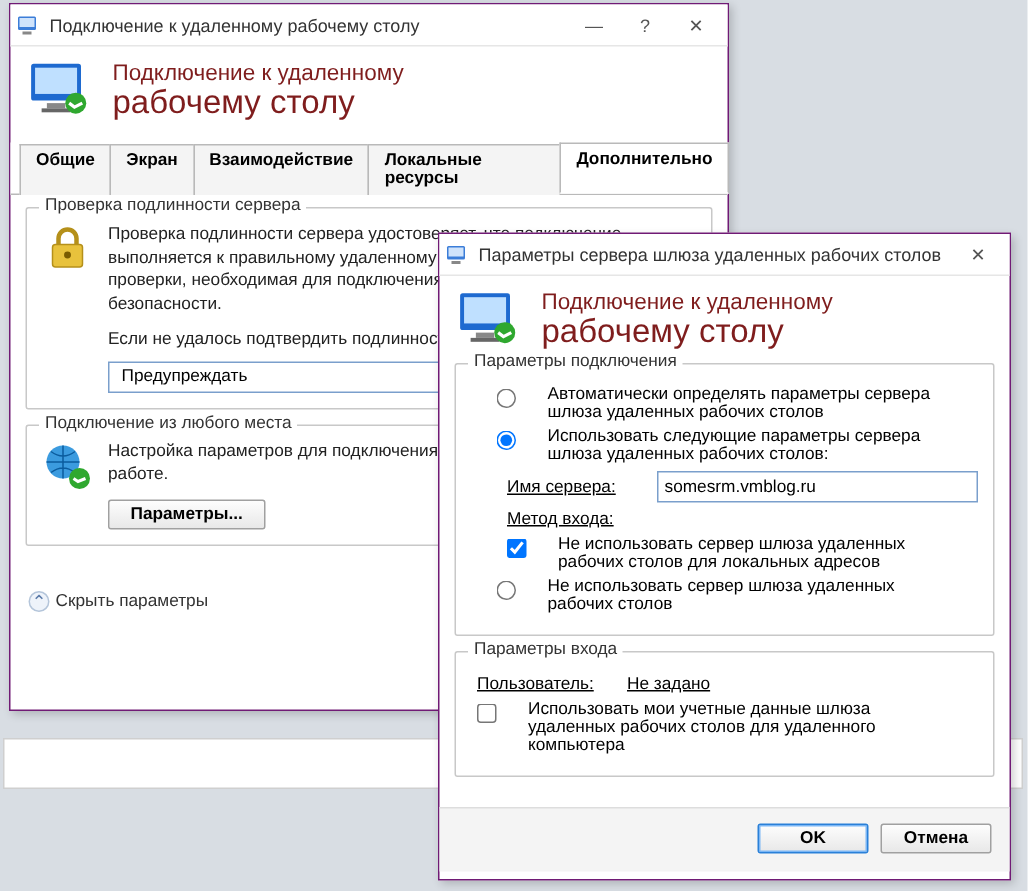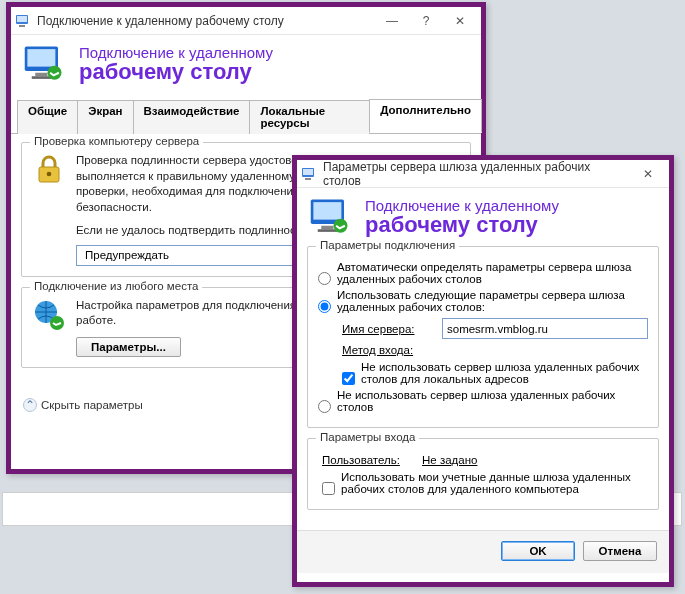--- a/index.html
+++ b/index.html
@@ -1,21 +1,21 @@
 <!DOCTYPE html>
 <html><head>
 <meta charset="utf-8">
 <style>
 * { box-sizing: border-box; margin: 0; padding: 0; font-family: "Segoe UI", Tahoma, sans-serif; }
 body { background: #d8dde3; width: 685px; height: 594px; overflow: hidden; position: relative; }
 
 .window {
   position: absolute;
   background: #fff;
-  border: 5px solid #701a75;
+  border: 1px solid #701a75;
   box-shadow: 2px 2px 6px rgba(0,0,0,0.2);
 }
 
 .titlebar {
   height: 28px;
   display: flex;
   align-items: center;
   padding: 0 4px;
   background: #fff;
   border-bottom: 1px solid #e6e6e6;
@@ -27,23 +27,23 @@
 .titlebar .ctrls { display: flex; gap: 0; }
 .titlebar .ctrl { width: 34px; height: 22px; display:flex; align-items:center; justify-content:center; color:#555; font-size:12px; }
 
 .banner {
   display: flex;
   align-items: center;
   padding: 8px 12px 14px 12px;
   gap: 14px;
 }
 .banner-icon { width: 42px; height: 42px; flex:none; }
-.banner-text { color: #6d28d9; }
+.banner-text { color: #7f1d1d; }
 .banner-text .line1 { font-size: 15px; font-weight: 400; }
-.banner-text .line2 { font-size: 22px; font-weight: 700; margin-top: -2px;}
+.banner-text .line2 { font-size: 22px; font-weight: 400; margin-top: -2px;}
 
 .tabs {
   display: flex;
   border-bottom: 1px solid #b9b9b9;
   padding-left: 6px;
   font-size: 11.5px;
   background:#fff;
 }
 .tab {
   padding: 4px 10px 5px 10px;
@@ -102,21 +102,21 @@
   font-size: 11.5px; color:#333;
 }
 .chev { font-size:12px; color:#5a7aa8; display:inline-block; width:14px; height:14px; border:1px solid #b4c5da; border-radius:50%; text-align:center; line-height:12px; background:#eef3fa;}
 
 
 .win2 { left: 292px; top: 155px; width: 382px; height: 432px; }
 .win1 { left: 6px; top: 2px; width: 480px; height: 472px; }
 
 .subbody { padding: 0 10px 10px 10px; font-size: 11.5px; }
 
-.radio-row, .check-row { display:flex; align-items:flex-end; gap:6px; margin: 4px 0; }
+.radio-row, .check-row { display:flex; align-items:flex-start; gap:21px; margin: 4px 17px; }
 .radio-row input, .check-row input { margin-top:2px; flex:none; }
 .field-row { display:flex; align-items:center; margin: 5px 0 5px 24px; text-decoration: underline; }
 .field-row .lbl { width: 100px; }
 .field-row .fld { flex:1; }
 .field-row input[type=text], .field-row select { width: 100%; }
 
 .footer-btns { display:flex; justify-content:flex-end; gap:8px; padding: 10px 12px 12px; border-top:1px solid #ddd; background:#f4f4f4;}
 .footer-btns .btn { min-width: 74px; }
 
 .strip { position:absolute; left:2px; top:492px; width:680px; height:34px; background:#fff; border:1px solid #cfcfcf; }
@@ -166,21 +166,21 @@
     <div class="tab">Общие</div>
     <div class="tab">Экран</div>
     <div class="tab">Взаимодействие</div>
     <div class="tab">Локальные ресурсы</div>
     <div class="tab active">Дополнительно</div>
   </div>
 
   <div class="tab-body">
 
     <div class="groupbox">
-      <span class="legend">Проверка компьютеру сервера</span>
+      <span class="legend">Проверка подлинности сервера</span>
       <div class="grow">
         <span class="gicon">
           <svg viewBox="0 0 34 34">
               <rect x="7" y="14" width="20" height="15" rx="2" fill="#e8c23c" stroke="#b5901a"></rect>
               <path d="M11 14 v-4 a6 6 0 0 1 12 0 v4" fill="none" stroke="#b5901a" stroke-width="3"></path>
               <circle cx="17" cy="21" r="2.3" fill="#7a5c00"></circle>
             </svg>
         </span>
         <div class="gtext">
           <div>Проверка подлинности сервера удостоверяет, что подключение выполняется к правильному удаленному компьютеру. Строгость проверки, необходимая для подключения, определяется политикой безопасности.</div>

